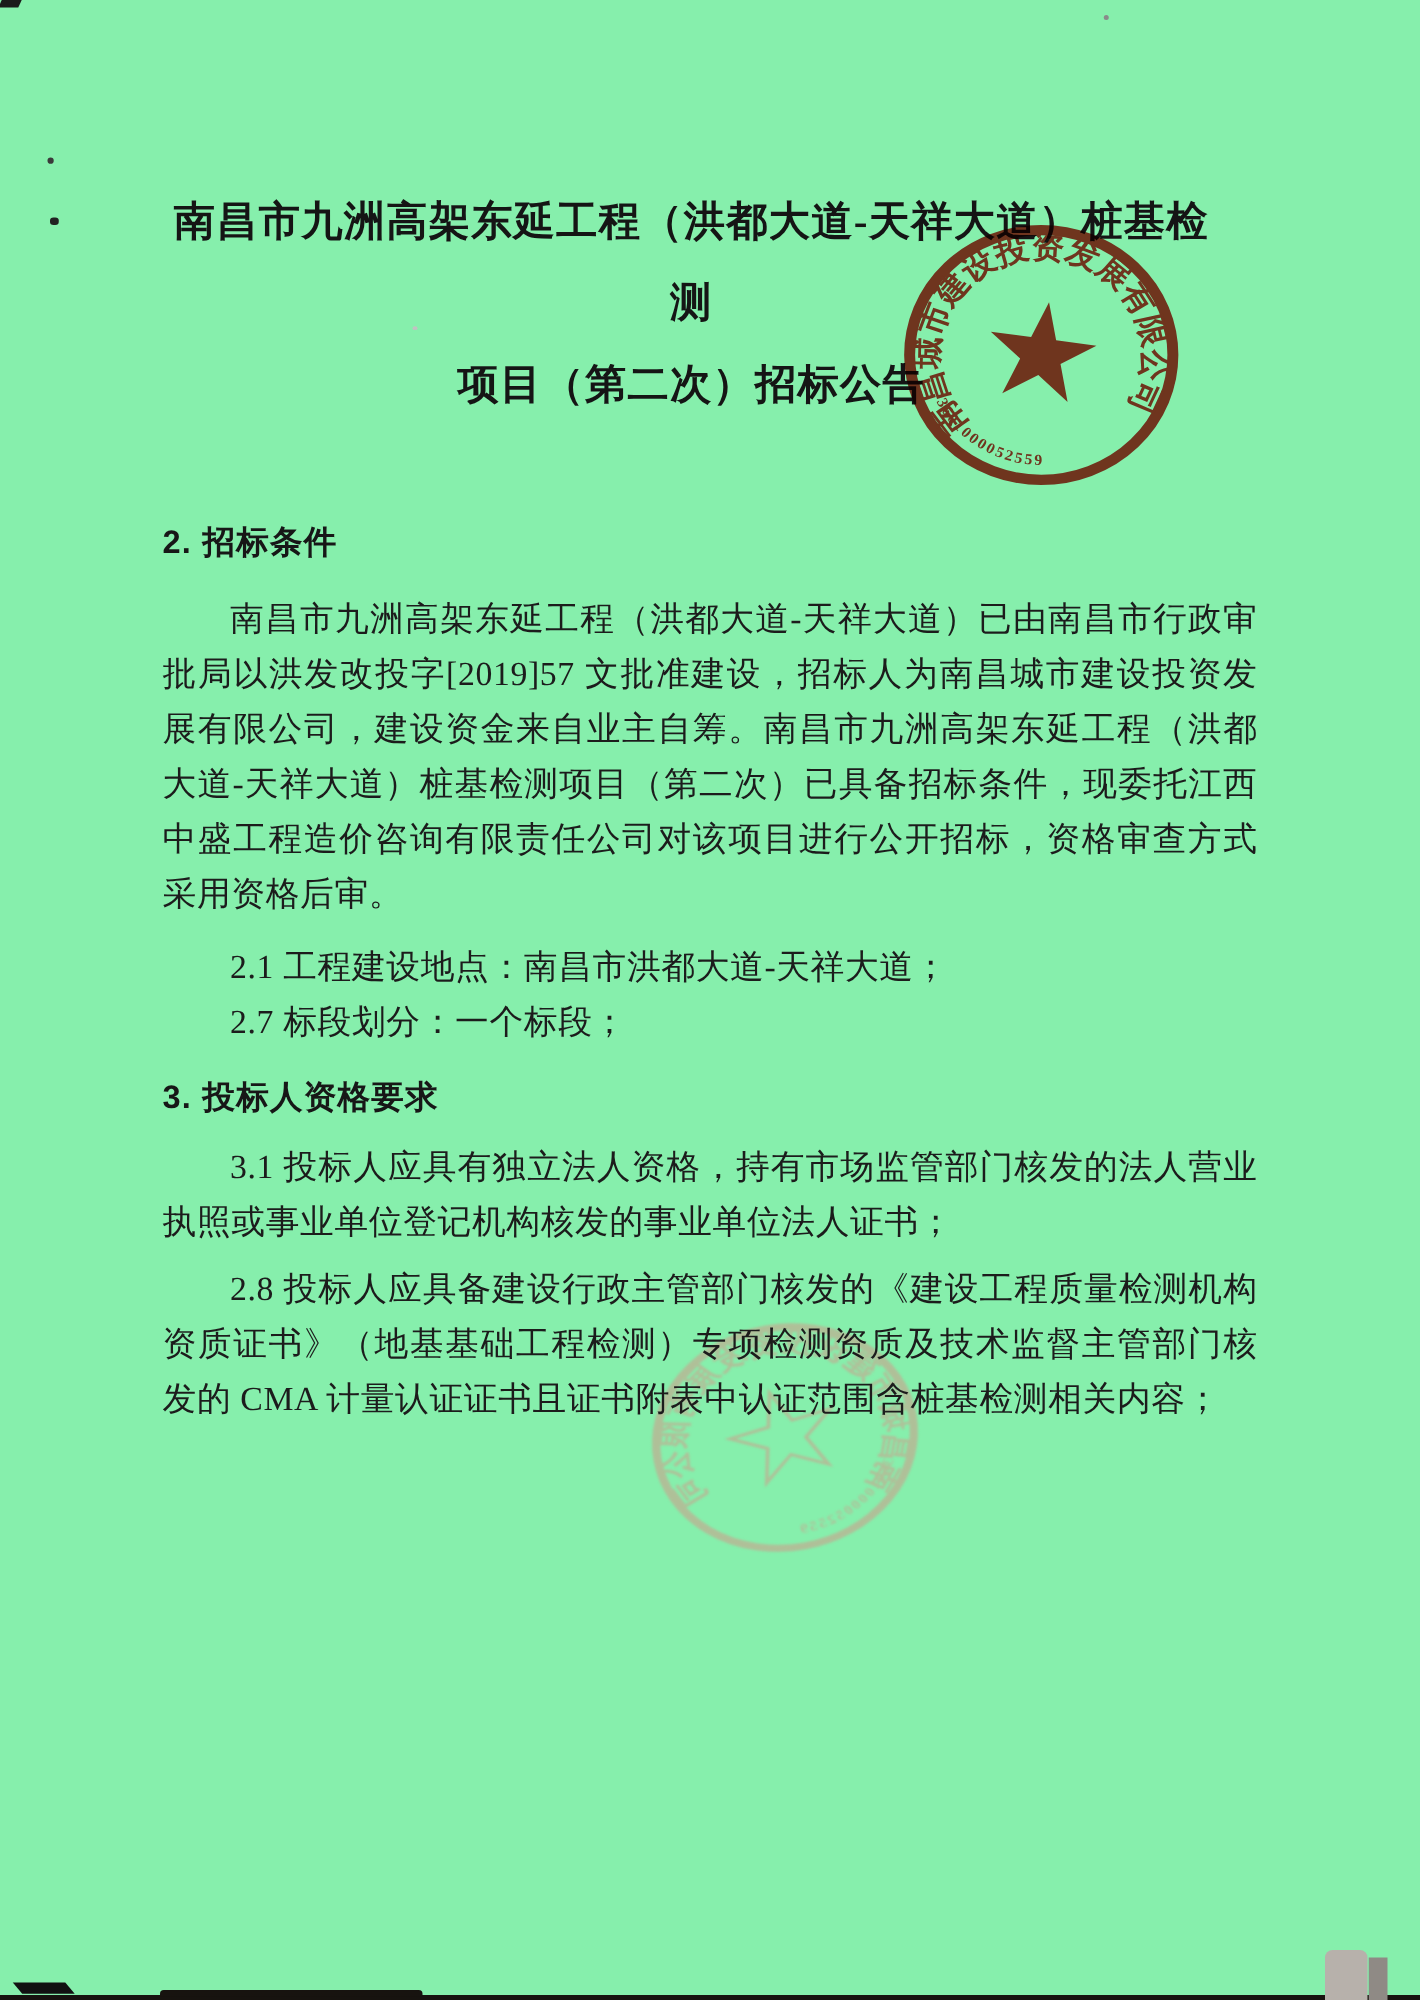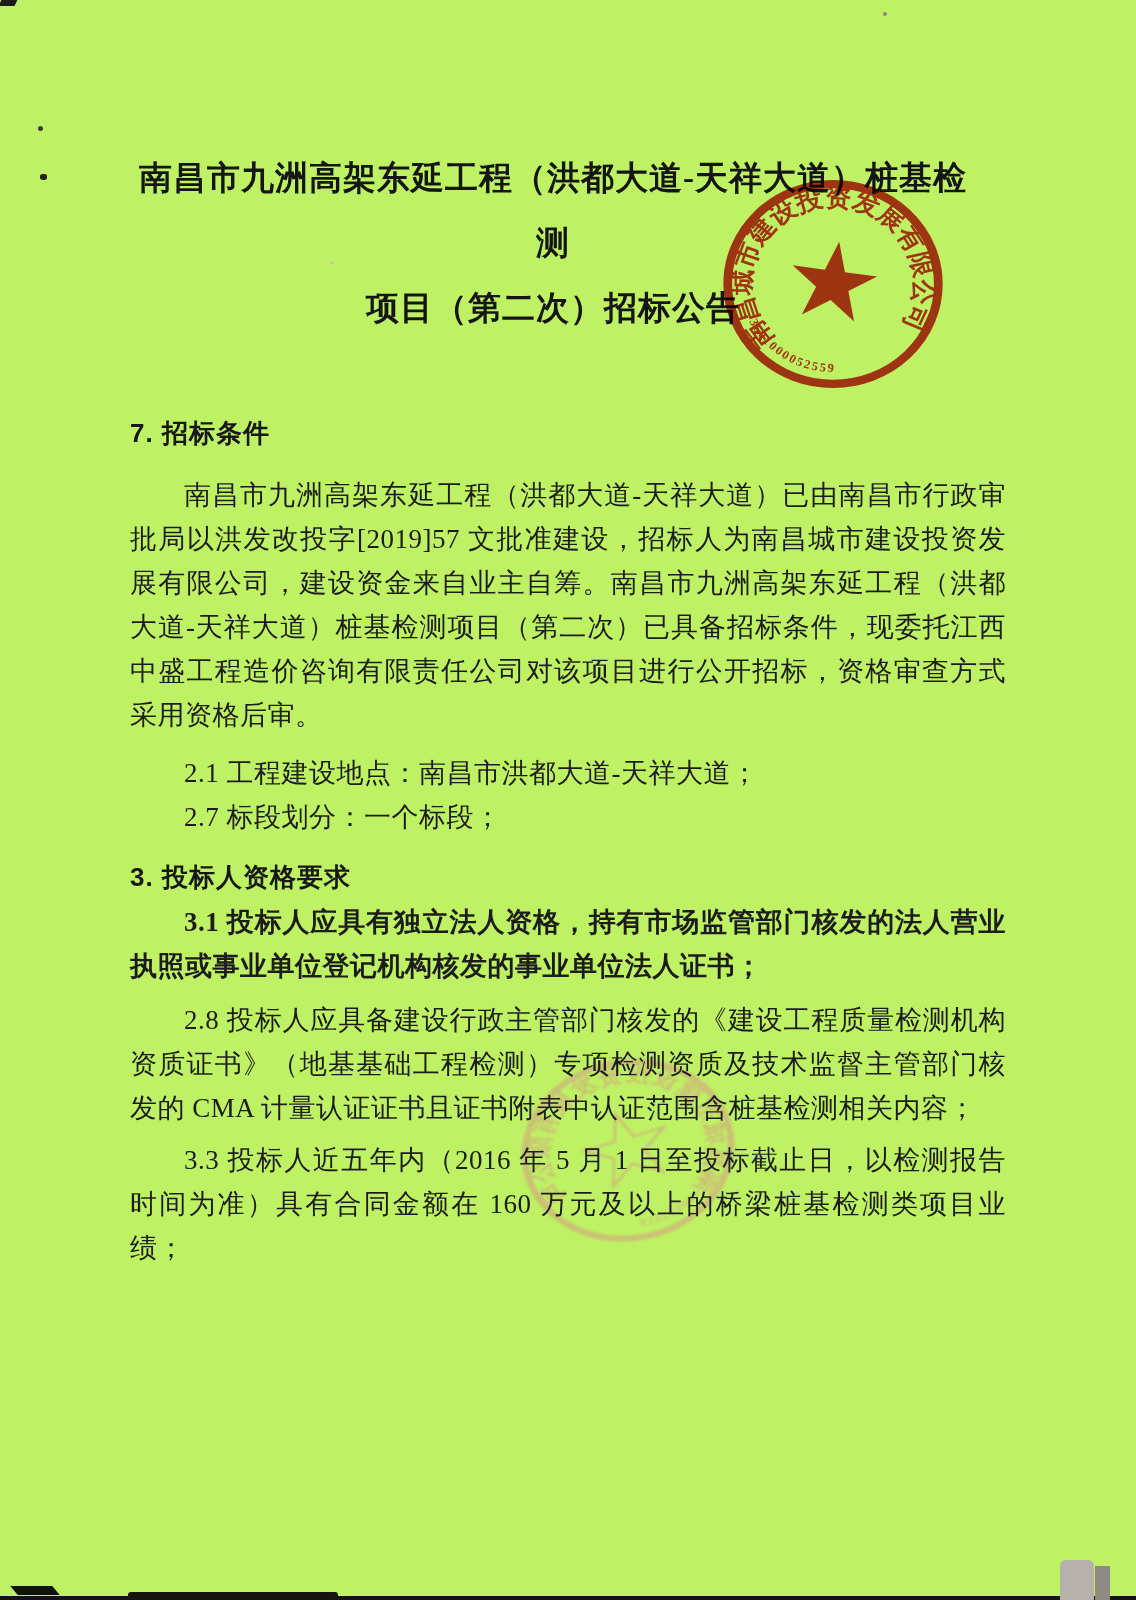--- a/index.html
+++ b/index.html
@@ -1,18 +1,18 @@
 <!DOCTYPE html>
 <html lang="zh" style="--stamp-red: #d0281c; --stamp-bleed: #d89286;"><head>
 <meta charset="utf-8">
 <style>
   html,body{margin:0;padding:0;background:#e8e8e8;}
   .page{
     position:relative;width:1136px;height:1600px;margin:0 auto;
-    background:#bef264;overflow:hidden;
+    background:#86efac;overflow:hidden;
     font-family:"Liberation Serif","DejaVu Serif",serif;
     color:#1c1c1c;
   }
   .content{position:relative;z-index:1;margin:0 130px;width:876px;}
   .doc-title{
     padding-top:146px;padding-right:30px;
     font-size:33px;font-weight:bold;line-height:65px;
     text-align:center;letter-spacing:1px;color:#151515;
   }
   .doc-title .tline{display:block;}
@@ -24,21 +24,21 @@
   .sec1-h{margin-top:72px;}
   .sec2-h{margin-top:24px;}
   .sec3-h{margin-top:18px;}
   .para{
     font-size:27px;line-height:44px;margin:0;
     text-indent:2em;text-align:justify;letter-spacing:0.5px;
   }
   #p1{margin-top:20px;}
   #p21{margin-top:14px;}
   #p24{margin-top:6px;}
-  #p31{margin-top:3px;font-weight:bold;}
+  #p31{margin-top:14px;}
   #p32{margin-top:10px;}
   #p33{margin-top:8px;}
 
   
   .seal{position:absolute;pointer-events:none;}
   .seal-main{
     left:716px;top:173px;width:234px;height:222px;
     z-index:2;color:var(--stamp-red,#d0281c);
     opacity:.93;mix-blend-mode:multiply;
   }
@@ -88,30 +88,29 @@
       </text>
     </svg>
   </div>
 
   <div class="content">
     <div class="doc-title">
       <span class="tline">南昌市九洲高架东延工程（洪都大道-天祥大道）桩基检测</span>
       <span class="tline">项目（第二次）招标公告</span>
     </div>
 
-    <div class="sec-h sec1-h">7. 招标条件</div>
+    <div class="sec-h sec1-h">2. 招标条件</div>
     <p class="para" id="p1">南昌市九洲高架东延工程（洪都大道-天祥大道）已由南昌市行政审批局以洪发改投字[2019]57 文批准建设，招标人为南昌城市建设投资发展有限公司，建设资金来自业主自筹。南昌市九洲高架东延工程（洪都大道-天祥大道）桩基检测项目（第二次）已具备招标条件，现委托江西中盛工程造价咨询有限责任公司对该项目进行公开招标，资格审查方式采用资格后审。</p>
 
     <p class="para" id="p21">2.1 工程建设地点：南昌市洪都大道-天祥大道；</p>
     <p class="para" id="p22">2.7 标段划分：一个标段；</p>
 
     <div class="sec-h sec3-h">3. 投标人资格要求</div>
     <p class="para" id="p31">3.1 投标人应具有独立法人资格，持有市场监管部门核发的法人营业执照或事业单位登记机构核发的事业单位法人证书；</p>
     <p class="para" id="p32">2.8 投标人应具备建设行政主管部门核发的《建设工程质量检测机构资质证书》（地基基础工程检测）专项检测资质及技术监督主管部门核发的 CMA 计量认证证书且证书附表中认证范围含桩基检测相关内容；</p>
-    <p class="para" id="p33">3.3 投标人近五年内（2016 年 5 月 1 日至投标截止日，以检测报告时间为准）具有合同金额在 160 万元及以上的桥梁桩基检测类项目业绩；</p>
   </div>
 
   <div class="seal seal-main">
     <svg viewBox="0 0 240 240" preserveAspectRatio="none">
       <defs>
         <path id="arcA" d="M 60.6 179.4 A 84 84 0 1 1 179.4 179.4" fill="none"></path>
         <path id="numA" d="M 33.9 160.2 A 95 95 0 0 0 192.8 181.1" fill="none"></path>
       </defs>
       <circle cx="120" cy="120" r="108" fill="none" stroke="currentColor" stroke-width="9"></circle>
       <polygon points="126.4,74.4 132.2,107.3 165.3,112 135.8,127.7 141.6,160.6 117.6,137.4 88,153.1 102.7,123.1 78.6,99.8 111.7,104.5" fill="currentColor"></polygon>

